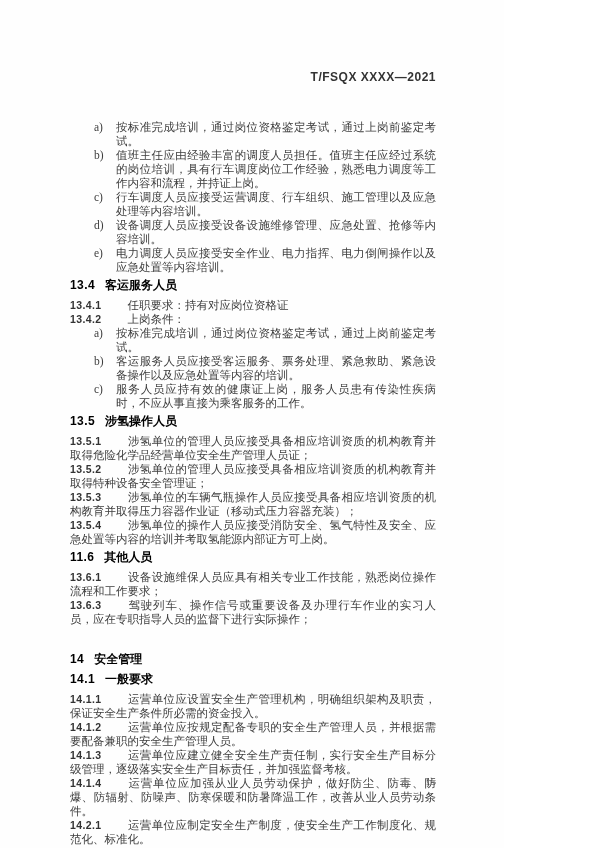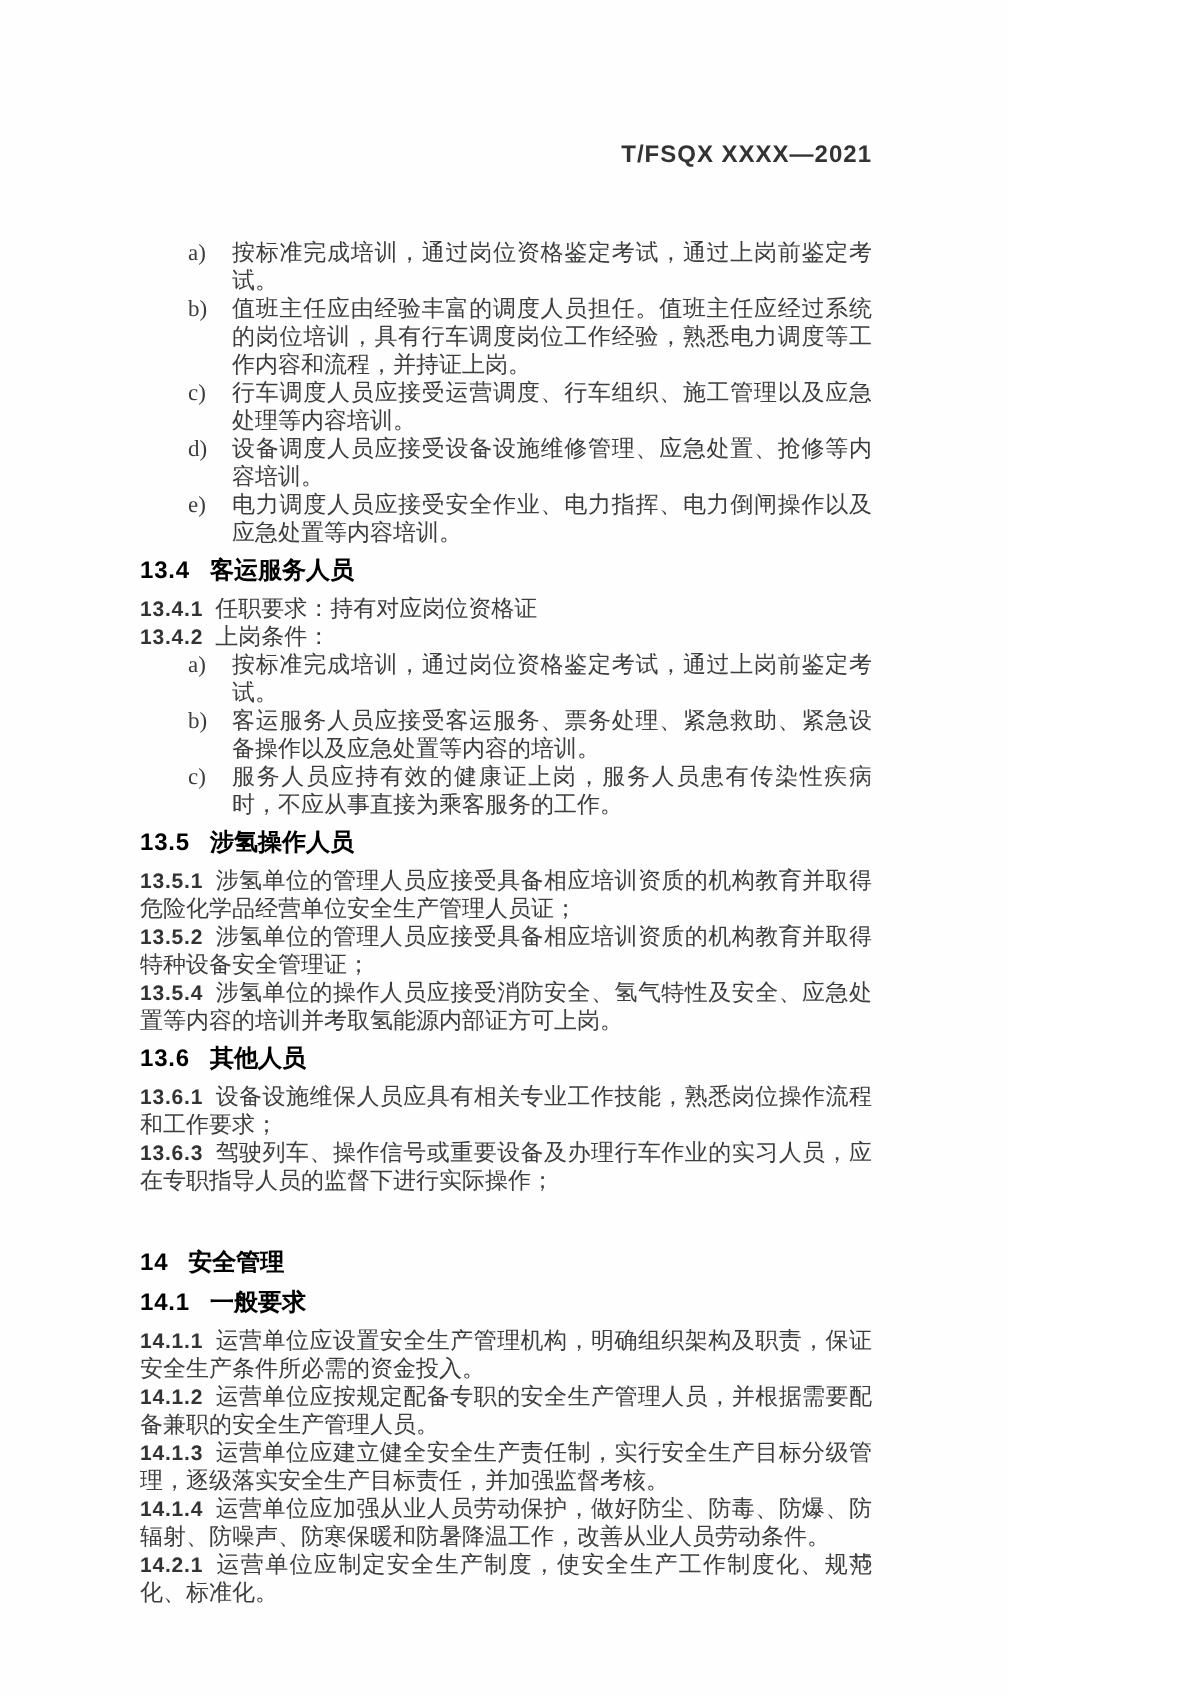--- a/index.html
+++ b/index.html
@@ -39,21 +39,21 @@
   }
   .clause {
     margin: 0;
     text-align: justify;
   }
   .cnum {
     font-family: "Liberation Sans", "DejaVu Sans", sans-serif;
     font-weight: bold;
     font-size: 10.5px;
     letter-spacing: 0.4px;
-    margin-right: 6px;
+    margin-right: 26px;
     color: #333333;
   }
   .h2, .h3 {
     font-family: "Liberation Sans", "DejaVu Sans", sans-serif;
     font-weight: bold;
     font-size: 12px;
     color: #000000;
     line-height: 14px;
   }
   .h3 { margin: 4px 0 6px 0; }
@@ -131,25 +131,28 @@
       <span class="hnum">13.5</span><span class="htitle">涉氢操作人员</span>
     </div>
 
     <p class="clause">
       <span class="cnum">13.5.1</span><span>涉氢单位的管理人员应接受具备相应培训资质的机构教育并取得危险化学品经营单位安全生产管理人员证；</span>
     </p>
     <p class="clause">
       <span class="cnum">13.5.2</span><span>涉氢单位的管理人员应接受具备相应培训资质的机构教育并取得特种设备安全管理证；</span>
     </p>
     <p class="clause">
+      <span class="cnum">13.5.3</span><span>涉氢单位的车辆气瓶操作人员应接受具备相应培训资质的机构教育并取得压力容器作业证（移动式压力容器充装）；</span>
+    </p>
+    <p class="clause">
       <span class="cnum">13.5.4</span><span>涉氢单位的操作人员应接受消防安全、氢气特性及安全、应急处置等内容的培训并考取氢能源内部证方可上岗。</span>
     </p>
 
     <div class="h3">
-      <span class="hnum">13.6</span><span class="htitle">其他人员</span>
+      <span class="hnum">11.6</span><span class="htitle">其他人员</span>
     </div>
 
     <p class="clause">
       <span class="cnum">13.6.1</span><span>设备设施维保人员应具有相关专业工作技能，熟悉岗位操作流程和工作要求；</span>
     </p>
     <p class="clause">
       <span class="cnum">13.6.3</span><span>驾驶列车、操作信号或重要设备及办理行车作业的实习人员，应在专职指导人员的监督下进行实际操作；</span>
     </p>
 
     <div class="h2">

